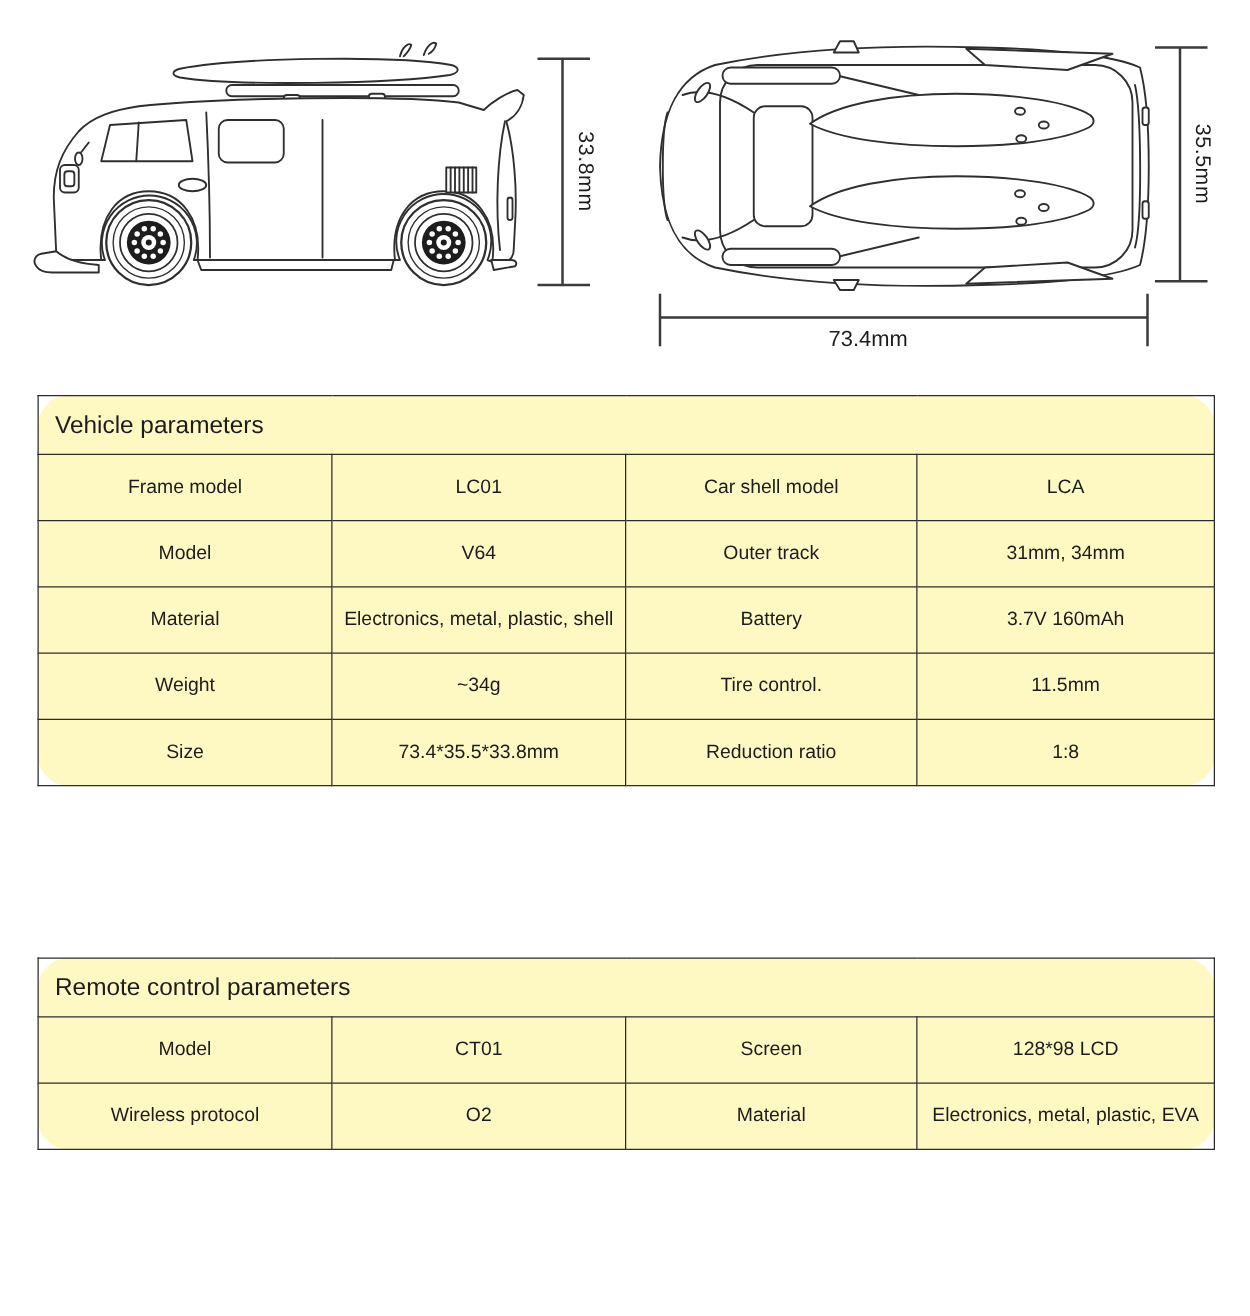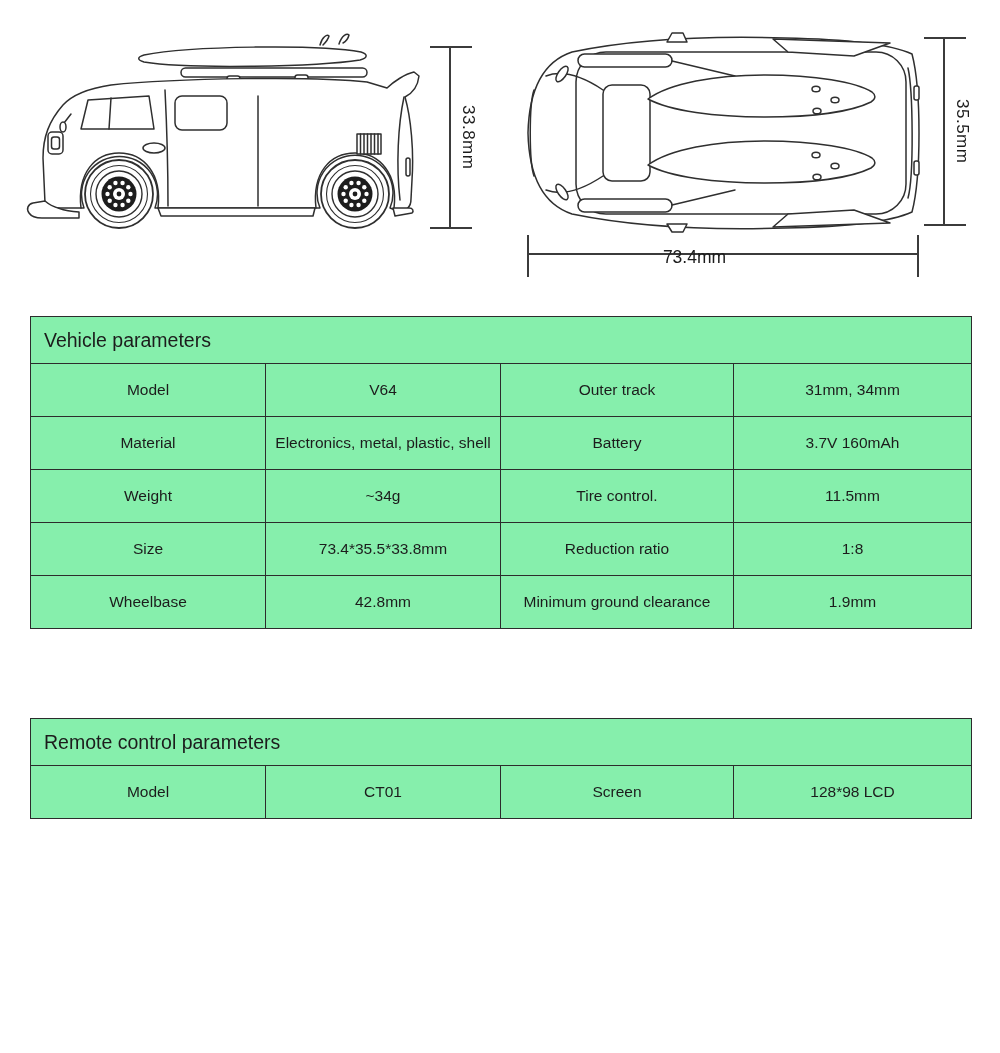--- a/index.html
+++ b/index.html
@@ -19,28 +19,28 @@
   .hdim::before{left:-1px}
   .hdim::after{right:-1px}
   .vlabel{
     position:absolute;writing-mode:vertical-rl;text-orientation:mixed;
     text-align:center;font-size:17px;letter-spacing:.5px;color:#1c1c1c;
   }
   .hlabel{position:absolute;text-align:center;font-size:17.5px;color:#1c1c1c}
 
   
   .spec-table{
-    position:absolute;left:30px;width:941px;background:#86efac;
-    border-collapse:collapse;table-layout:fixed;
+    position:absolute;left:30px;width:941px;background:#fef9c3;
+    border-collapse:collapse;table-layout:fixed;border-radius:26px;
   }
   .spec-table th,.spec-table td{border:1.6px solid #2c2c2c;font-weight:400;color:#1c1c1c}
   .spec-table th{text-align:left;font-size:19.5px;padding:0 0 0 13px;height:46px}
   .spec-table td{text-align:center;font-size:15.5px;height:50px;line-height:1.3;padding:1px 8px;overflow:hidden}
   #vehicle-table{top:316px}
-  #remote-table{top:718px}
+  #remote-table{top:766px}
 </style>
 </head>
 <body>
 
 <svg style="left:15px;top:30px" width="430" height="205" viewBox="0 0 430 205">
   <defs>
     <g id="wheelg">
       <circle r="34" fill="#fff" stroke="#2f2f2f" stroke-width="1.8"></circle>
       <circle r="28.5" fill="none" stroke="#2f2f2f" stroke-width="1.1"></circle>
       <circle r="23" fill="none" stroke="#2f2f2f" stroke-width="1.4"></circle>
@@ -144,36 +144,42 @@
     <path d="M388 40 C393 62 394 148 388 170"></path>
     <rect x="394" y="58" width="5" height="14" rx="2" fill="#fff"></rect>
     <rect x="394" y="133" width="5" height="14" rx="2" fill="#fff"></rect>
   </g>
 </svg>
 
 <div class="vdim" style="left:943px;top:38px;height:187px"></div>
 <div class="vlabel" style="left:952px;top:38px;height:187px">35.5mm</div>
 
 <div class="hdim" style="left:528px;top:253px;width:390px"></div>
-<div class="hlabel" style="left:528px;top:247px;width:333px">73.4mm</div>
+<div class="hlabel" style="left:528px;top:261px;width:333px">73.4mm</div>
 
 <table class="spec-table" id="vehicle-table">
   <colgroup>
       <col style="width:235px">
       <col style="width:235px">
       <col style="width:233px">
       <col style="width:238px">
     </colgroup>
   <thead>
     <tr>
       <th colspan="4">Vehicle parameters</th>
     </tr>
   </thead>
   <tbody>
       <tr>
+        <td>Frame model</td>
+        <td>LC01</td>
+        <td>Car shell model</td>
+        <td>LCA</td>
+      </tr>
+      <tr>
         <td>Model</td>
         <td>V64</td>
         <td>Outer track</td>
         <td>31mm, 34mm</td>
       </tr>
       <tr>
         <td>Material</td>
         <td>Electronics, metal, plastic, shell</td>
         <td>Battery</td>
         <td>3.7V 160mAh</td>
@@ -182,26 +188,20 @@
         <td>Weight</td>
         <td>~34g</td>
         <td>Tire control.</td>
         <td>11.5mm</td>
       </tr>
       <tr>
         <td>Size</td>
         <td>73.4*35.5*33.8mm</td>
         <td>Reduction ratio</td>
         <td>1:8</td>
-      </tr>
-      <tr>
-        <td>Wheelbase</td>
-        <td>42.8mm</td>
-        <td>Minimum ground clearance</td>
-        <td>1.9mm</td>
       </tr>
     </tbody>
 </table>
 
 <table class="spec-table" id="remote-table">
   <colgroup>
       <col style="width:235px">
       <col style="width:235px">
       <col style="width:233px">
       <col style="width:238px">
@@ -211,14 +211,20 @@
       <th colspan="4">Remote control parameters</th>
     </tr>
   </thead>
   <tbody>
       <tr>
         <td>Model</td>
         <td>CT01</td>
         <td>Screen</td>
         <td>128*98 LCD</td>
       </tr>
+      <tr>
+        <td>Wireless protocol</td>
+        <td>O2</td>
+        <td>Material</td>
+        <td>Electronics, metal, plastic, EVA</td>
+      </tr>
     </tbody>
 </table>
 
 </body></html>

